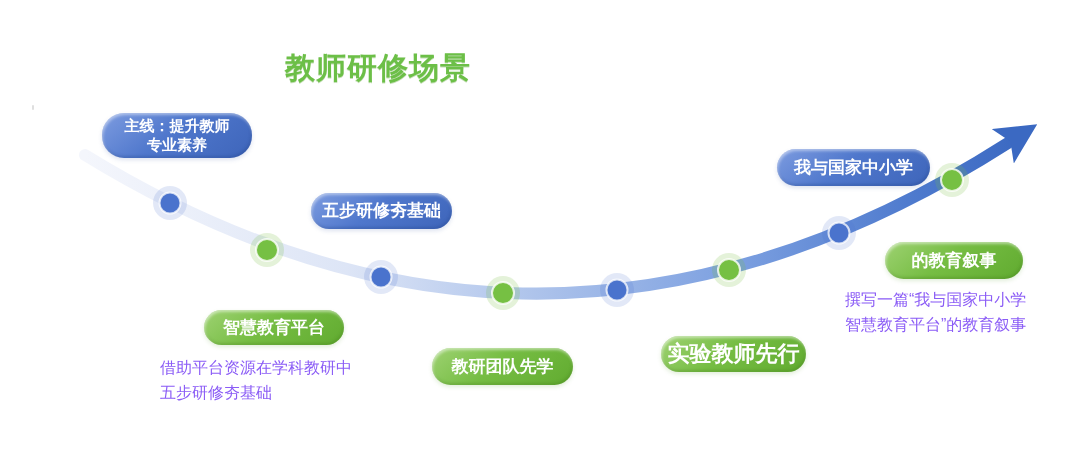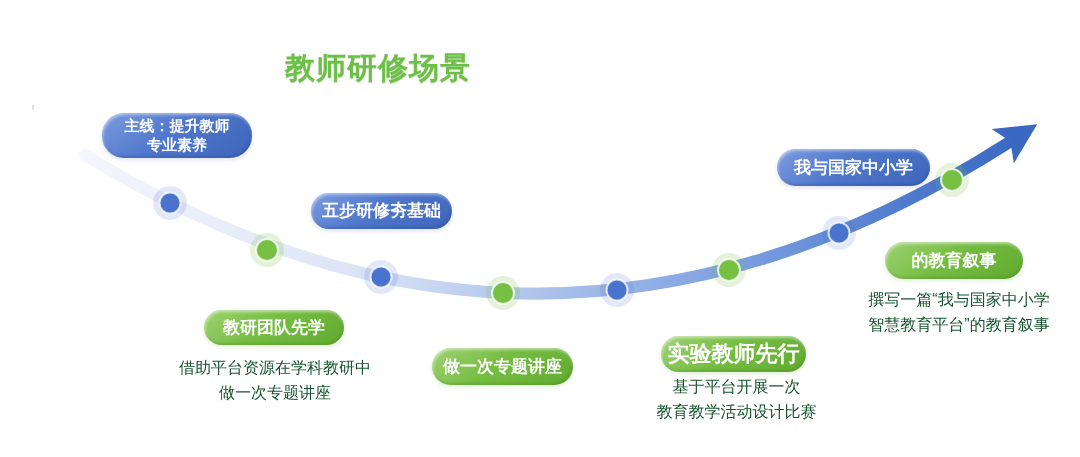--- a/index.html
+++ b/index.html
@@ -28,22 +28,22 @@
   }
   .pill-main{left:102px;top:113px;width:150px;height:45px;font-size:15px;}
   .pill-step2{left:204px;top:310px;width:140px;height:35px;font-size:17px;}
   .pill-step3{left:311px;top:193px;width:141px;height:36px;font-size:17px;}
   .pill-step4{left:432px;top:348px;width:141px;height:37px;font-size:17px;}
   .pill-step5{left:545px;top:203px;width:143px;height:36px;font-size:17px;}
   .pill-step6{left:661px;top:336px;width:145px;height:36px;font-size:22px;}
   .pill-step7{left:777px;top:149px;width:153px;height:37px;font-size:17px;}
   .pill-step8{left:885px;top:242px;width:138px;height:37px;font-size:17px;}
   .desc{
-    position:absolute;color:#14532d;font-size:16px;line-height:25px;
-    text-align:center;white-space:pre-line;
+    position:absolute;color:#8b5cf6;font-size:16px;line-height:25px;
+    text-align:left;white-space:pre-line;
   }
   .desc-1{left:160px;top:355px;width:230px;}
   .desc-2{left:415px;top:392px;width:175px;}
   .desc-3{left:649px;top:374px;width:175px;}
   .desc-4{left:845px;top:287px;width:228px;}
   .stray-mark{
     position:absolute;left:32px;top:105px;width:2px;height:5px;
     background:#c9c9c9;opacity:.6;border-radius:1px;
   }
 </style>
@@ -101,28 +101,26 @@
       <circle cx="952" cy="180" r="17" fill="#76c043" opacity="0.2"></circle>
       <circle cx="952" cy="180" r="11" fill="#76c043" stroke="rgba(255,255,255,0.8)" stroke-width="2"></circle>
     </g>
   </svg>
 
   <div class="diagram-title">教师研修场景</div>
 
   <div class="pill blue pill-main">主线：提升教师
 专业素养</div>
 
-  <div class="pill green pill-step2">教研团队先学</div>
+  <div class="pill green pill-step2">智慧教育平台</div>
   <div class="pill blue  pill-step3">五步研修夯基础</div>
-  <div class="pill green pill-step4">做一次专题讲座</div>
+  <div class="pill green pill-step4">教研团队先学</div>
   <div class="pill green pill-step6">实验教师先行</div>
   <div class="pill blue  pill-step7">我与国家中小学</div>
   <div class="pill green pill-step8">的教育叙事</div>
 
   <div class="desc desc-1">借助平台资源在学科教研中
-做一次专题讲座</div>
-  <div class="desc desc-3">基于平台开展一次
-教育教学活动设计比赛</div>
+五步研修夯基础</div>
   <div class="desc desc-4">撰写一篇“我与国家中小学
 智慧教育平台”的教育叙事</div>
 
   <div class="stray-mark"></div>
 </div>
 
 </body></html>

